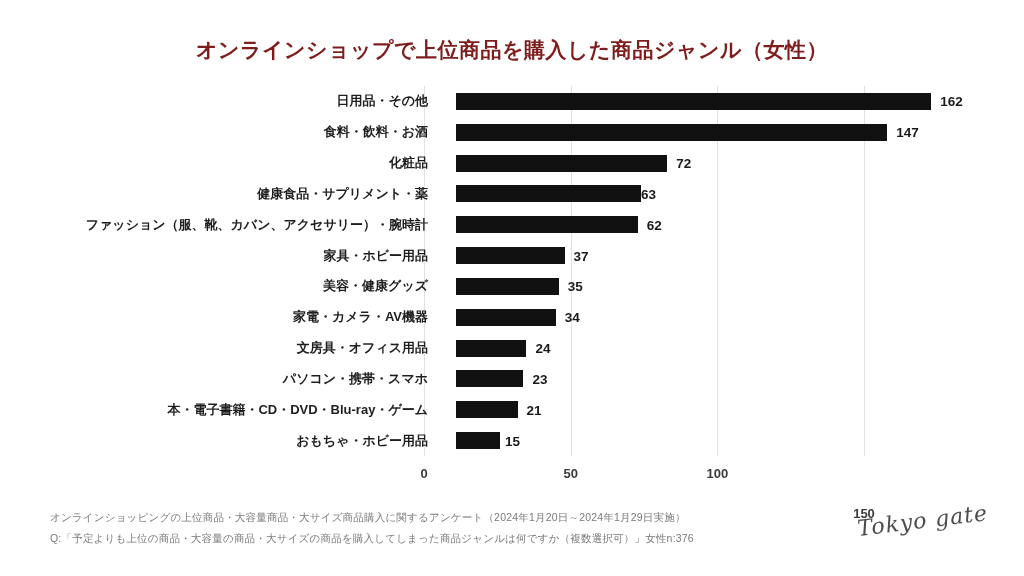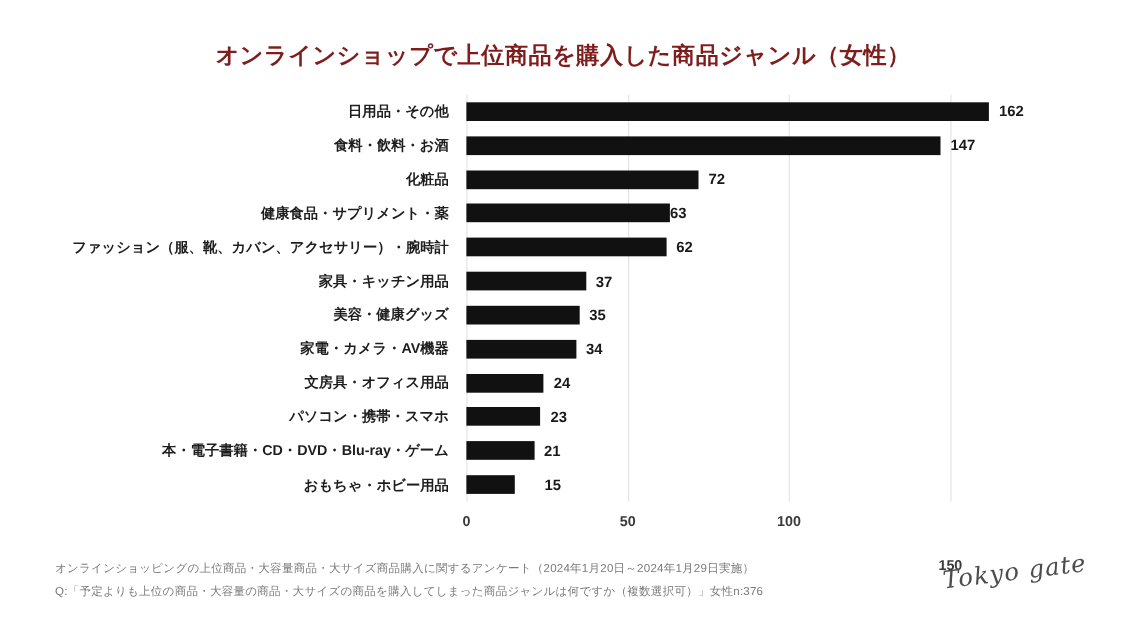--- a/index.html
+++ b/index.html
@@ -49,35 +49,36 @@
     width: 1024px;
     height: 370px;
     display: flex;
     flex-direction: column;
   }
 
   .bar-row {
     flex: 1;
     display: flex;
     align-items: center;
+    padding-left: 20px;
   }
 
   .bar-label {
     width: 408px;
     text-align: right;
     font-size: 13px;
     font-weight: bold;
     color: #1e1e1e;
     flex: none;
     white-space: nowrap;
   }
 
   .bar-track {
     position: relative;
-    margin-left: 16px;
+    margin-left: 28px;
     flex: 1;
     height: 17px;
     text-decoration: underline;
   }
 
   .bar-fill {
     position: absolute;
     left: 0;
     top: 0;
     height: 17px;
@@ -174,21 +175,21 @@
           </div>
         </div>
         <div class="bar-row">
           <div class="bar-label">ファッション（服、靴、カバン、アクセサリー）・腕時計</div>
           <div class="bar-track">
             <div class="bar-fill" style="width: 181.867px; background: rgb(17, 17, 17);"></div>
             <div class="bar-value" style="left: 190.867px; text-align: right;">62</div>
           </div>
         </div>
         <div class="bar-row">
-          <div class="bar-label">家具・キッチン用品</div>
+          <div class="bar-label">家具・ホビー用品</div>
           <div class="bar-track">
             <div class="bar-fill" style="width: 108.533px; background: rgb(17, 17, 17);"></div>
             <div class="bar-value" style="left: 117.533px;">37</div>
           </div>
         </div>
         <div class="bar-row">
           <div class="bar-label">美容・健康グッズ</div>
           <div class="bar-track">
             <div class="bar-fill" style="width: 102.667px; background: rgb(17, 17, 17);"></div>
             <div class="bar-value" style="left: 111.667px;">35</div>
@@ -219,21 +220,21 @@
           <div class="bar-label">本・電子書籍・CD・DVD・Blu-ray・ゲーム</div>
           <div class="bar-track">
             <div class="bar-fill" style="width: 61.6px; background: rgb(17, 17, 17);"></div>
             <div class="bar-value" style="left: 70.6px; text-align: center;">21</div>
           </div>
         </div>
         <div class="bar-row">
           <div class="bar-label">おもちゃ・ホビー用品</div>
           <div class="bar-track">
             <div class="bar-fill" style="width: 44px; background: rgb(17, 17, 17);"></div>
-            <div class="bar-value" style="left: 71px;">15</div>
+            <div class="bar-value" style="left: 49px;">15</div>
           </div>
         </div>
       </div>
   </div>
 
   <div class="x-axis" id="x-axis">
       <div class="x-tick" style="left: 424px;">0</div>
       <div class="x-tick" style="left: 570.667px;">50</div>
       <div class="x-tick" style="left: 717.333px;">100</div>
       <div class="x-tick" style="left: 864px; margin-top: 40px;">150</div>

